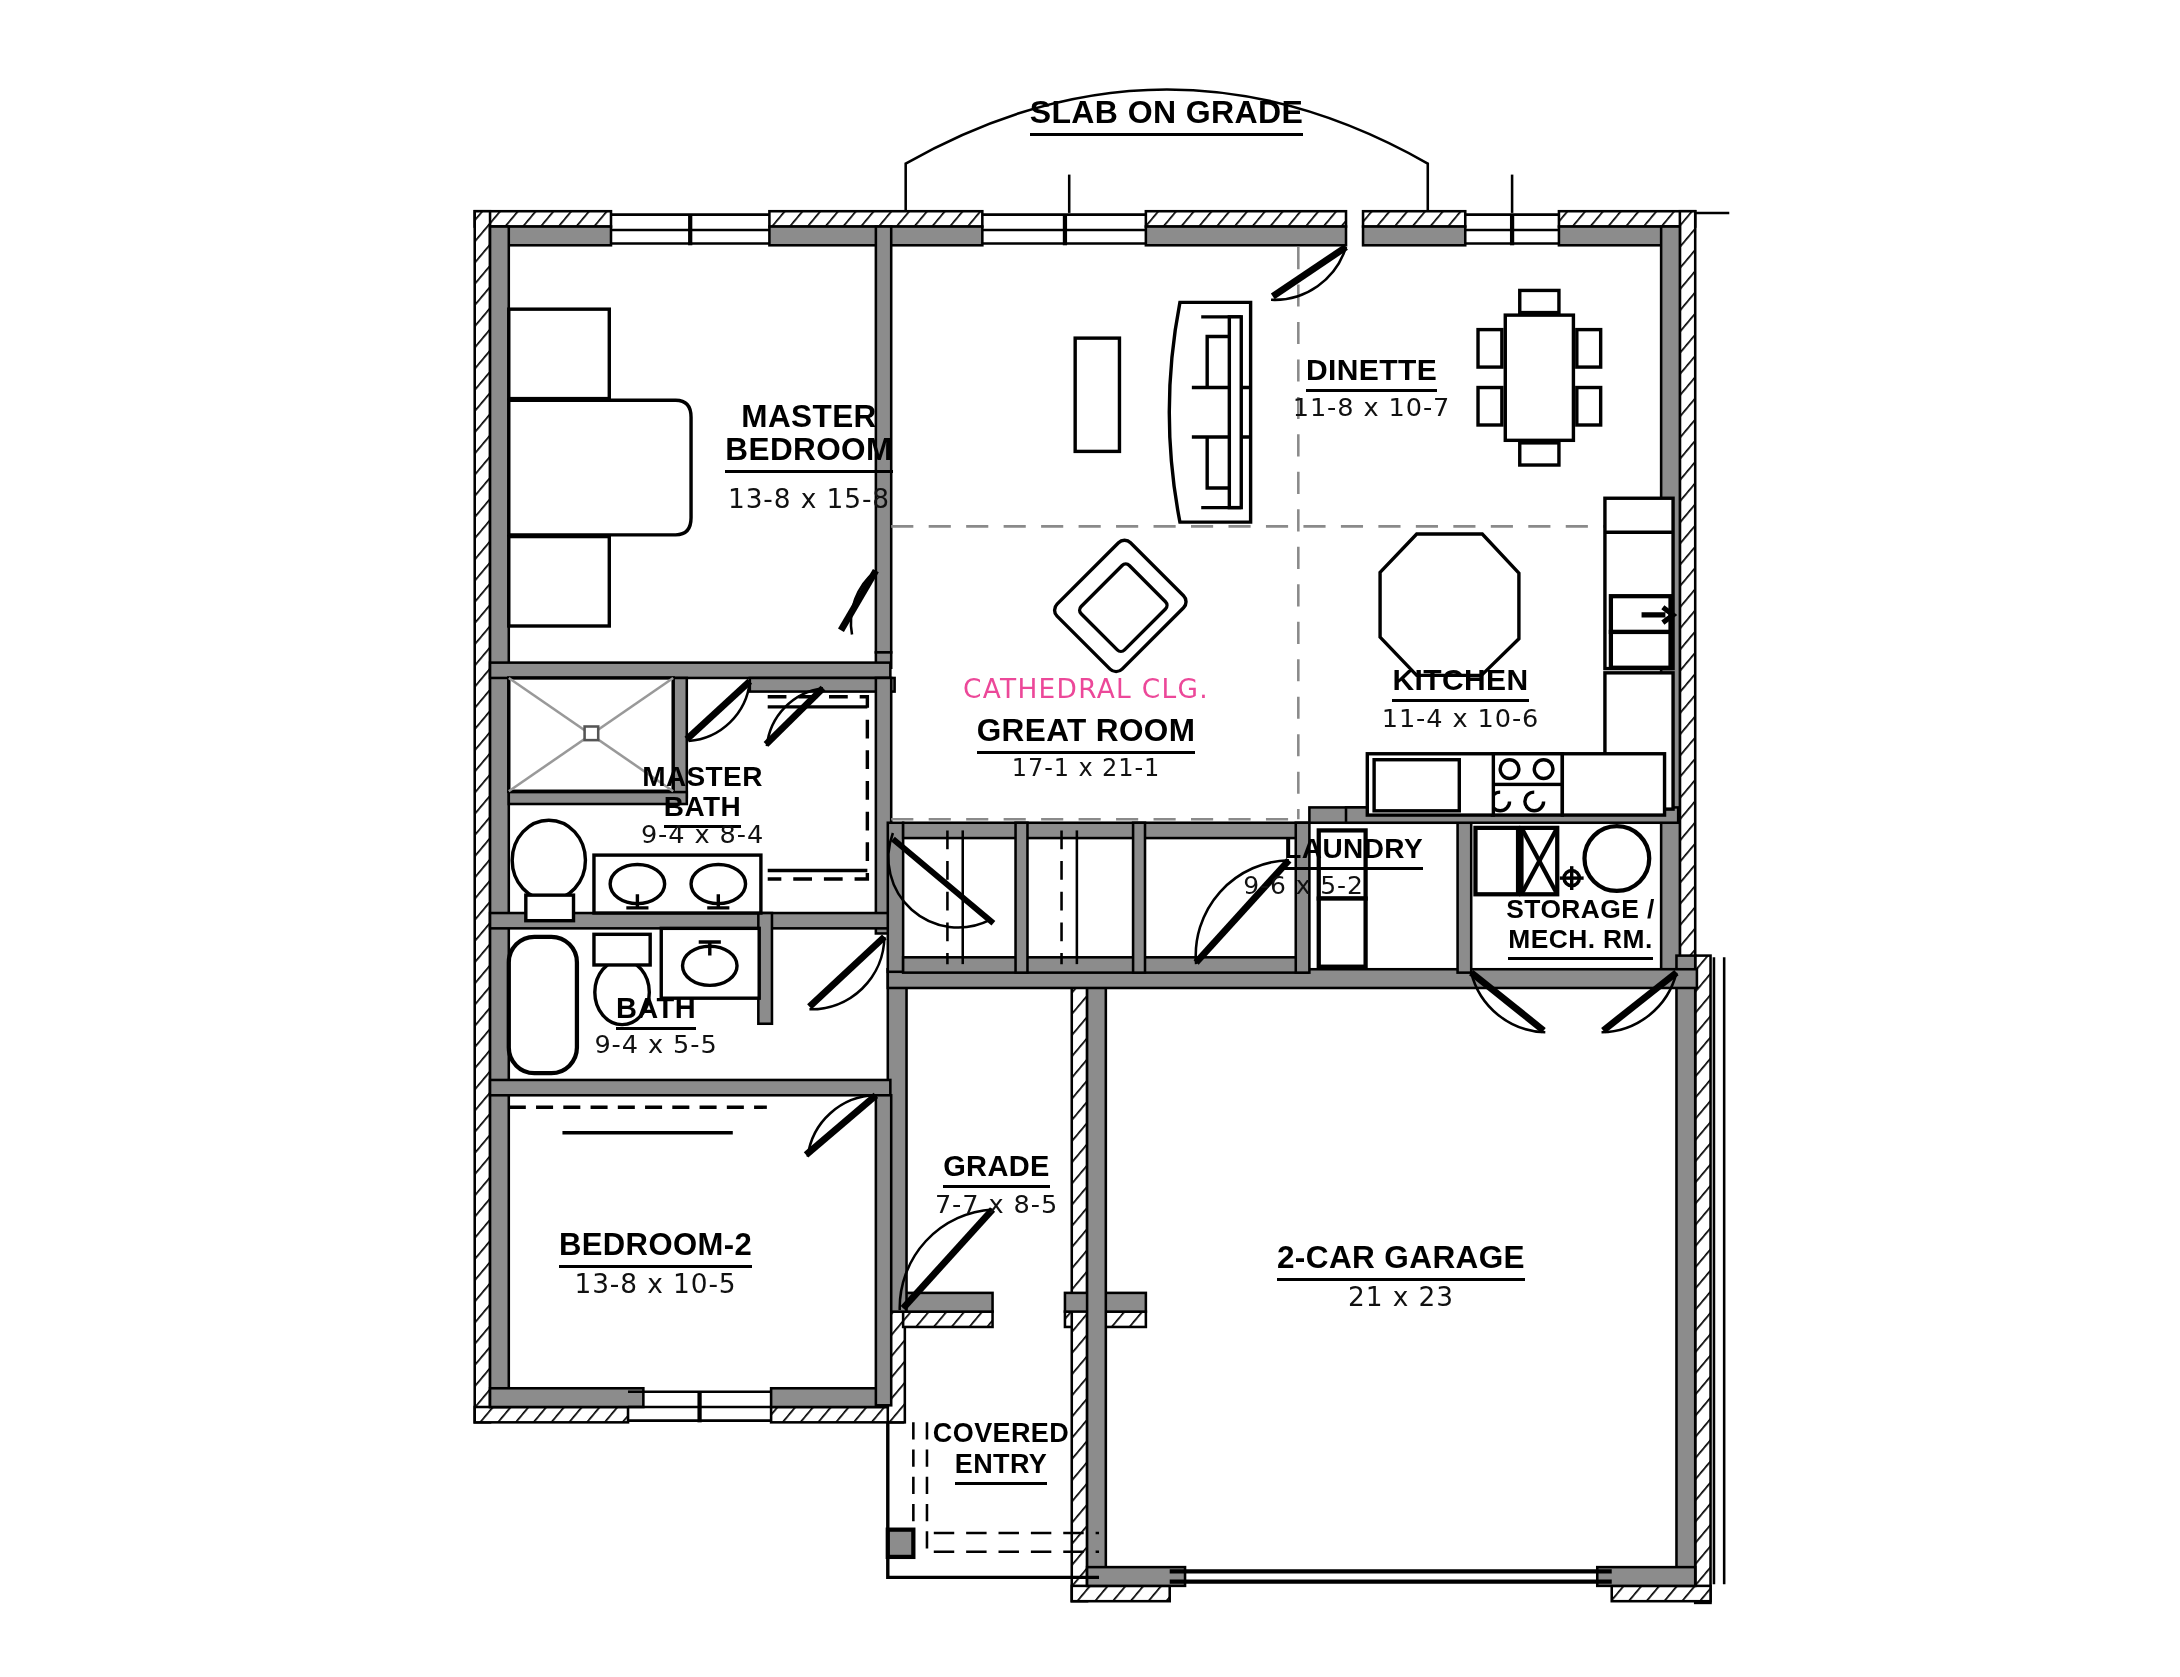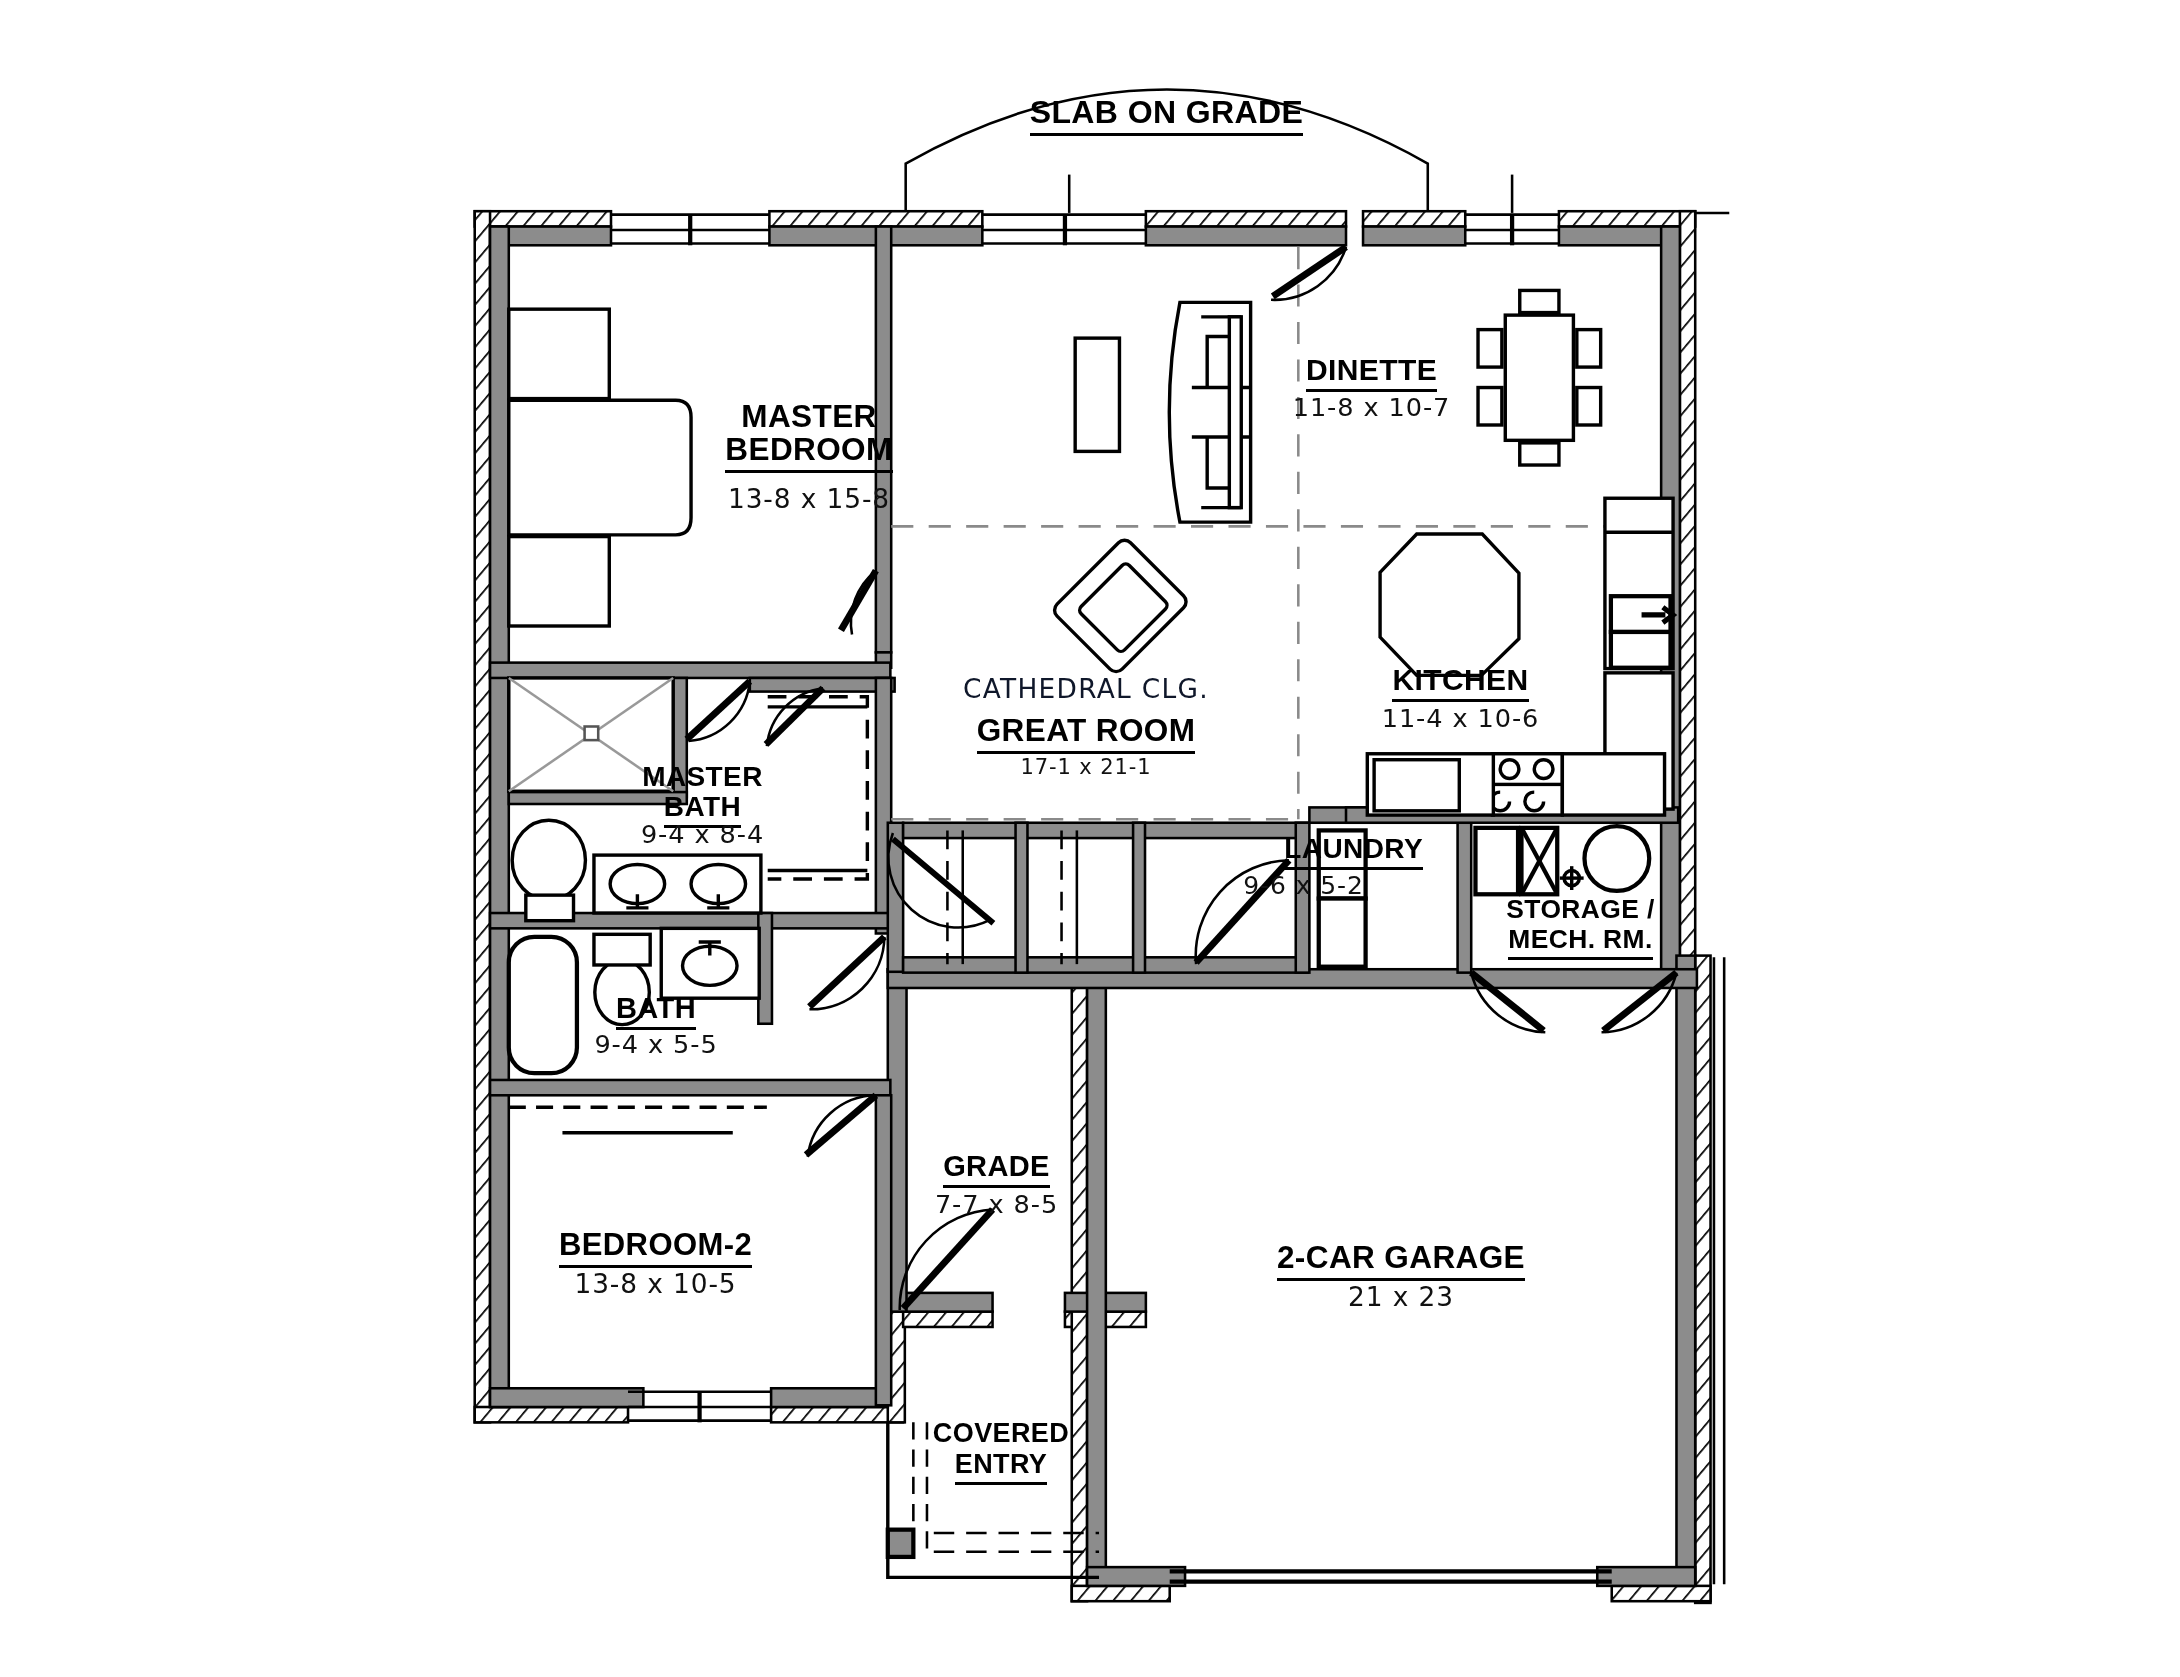--- a/index.html
+++ b/index.html
@@ -21,21 +21,21 @@
   .rname u{text-decoration:none;border-bottom:3.4px solid #000;padding-bottom:3px;}
   .rdim{
     font-family:"DejaVu Sans", sans-serif;
     font-weight:400;
     color:#111;
     letter-spacing:0.9px;
     line-height:1.15;
   }
   .note{
     font-family:"DejaVu Sans", sans-serif;
-    font-weight:400;color:#0f172a;letter-spacing:1.3px;
+    font-weight:400;color:#ec4899;letter-spacing:1.3px;
   }
 </style>
 </head>
 <body>
 
 <svg id="plan" viewBox="0 0 2560 1969" xmlns="http://www.w3.org/2000/svg">
   <defs>
     <pattern id="hatchH" width="16" height="16" patternUnits="userSpaceOnUse" patternTransform="rotate(40)">
       <rect width="16" height="16" fill="#fff"></rect>
       <line x1="0" y1="0" x2="0" y2="16" stroke="#000" stroke-width="4"></line>
@@ -370,21 +370,21 @@
 <div class="lbl rname" style="left:464px;top:1229px;width:383px;font-size:31px;">
   <div><u>BEDROOM-2</u></div>
 </div>
 <div class="lbl rdim" style="left:464px;top:1269px;width:383px;font-size:26.4px;">13-8 x 10-5</div>
 
 <div class="lbl note" style="left:907px;top:673px;width:358px;font-size:26.4px;text-align:center;">CATHEDRAL CLG.</div>
 
 <div class="lbl rname" style="left:907px;top:714px;width:358px;font-size:31.5px;">
   <div><u>GREAT ROOM</u></div>
 </div>
-<div class="lbl rdim" style="left:907px;top:755px;width:358px;font-size:21px;">17-1 x 21-1</div>
+<div class="lbl rdim" style="left:907px;top:755px;width:358px;font-size:24px;">17-1 x 21-1</div>
 
 <div class="lbl rname" style="left:1235px;top:354px;width:273px;font-size:30px;">
   <div><u>DINETTE</u></div>
 </div>
 <div class="lbl rdim" style="left:1235px;top:393px;width:273px;font-size:25.6px;">11-8 x 10-7</div>
 
 <div class="lbl rname" style="left:1320px;top:664px;width:281px;font-size:30px;">
   <div><u>KITCHEN</u></div>
 </div>
 <div class="lbl rdim" style="left:1320px;top:704px;width:281px;font-size:25.6px;">11-4 x 10-6</div>

